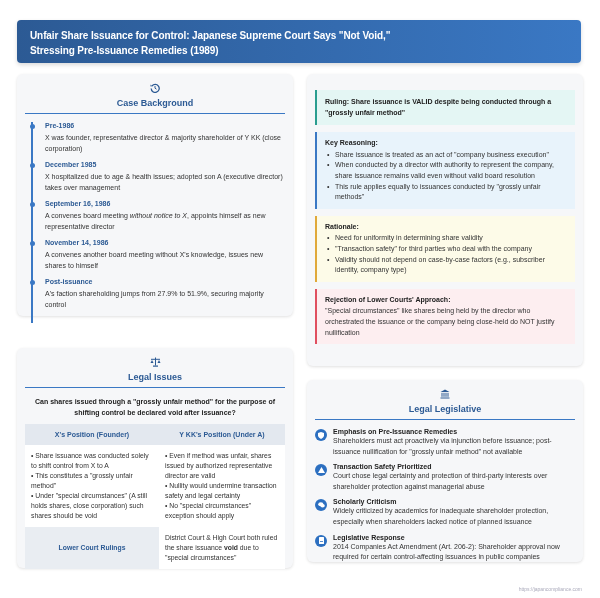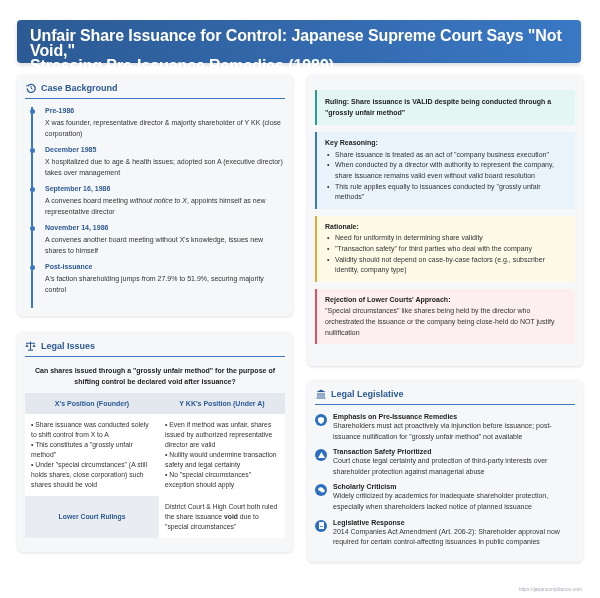--- a/index.html
+++ b/index.html
@@ -5,46 +5,46 @@
   * { box-sizing: border-box; margin: 0; padding: 0; }
   html, body { width: 600px; height: 598px; background: #ffffff; overflow: hidden; }
   body { font-family: "Liberation Sans", "DejaVu Sans", sans-serif; color: #333; position: relative; }
 
   .header {
     position: absolute; left: 17px; top: 20px; width: 564px; height: 43px;
     background: linear-gradient(90deg, #2c5a94 0%, #3a78c4 100%);
     border-radius: 4px; box-shadow: 0 2px 4px rgba(0,0,0,0.15);
     padding: 8px 13px; color: #fff;
   }
-  .header h1 { font-size: 16px; font-weight: bold; line-height: 15px; letter-spacing: -0.1px; }
+  .header h1 { font-size: 10px; font-weight: bold; line-height: 15px; letter-spacing: -0.1px; }
 
   .card {
     position: absolute; background: #f6f7f9; border-radius: 6px;
     box-shadow: 0 1px 3px rgba(0,0,0,0.12);
   }
   .card-title {
     display: flex; align-items: center; gap: 5px;
     color: #2c5a94; font-weight: bold; font-size: 9px;
-    padding-bottom: 5px; border-bottom: 1px solid #3a78c4; margin: 0 8px 0 8px;
+    padding-bottom: 5px; border-bottom: 1px solid #3a78c4; margin: 0 8px 0 8px; flex-direction: column;
   }
   .card-title .ico { width: 11px; height: 11px; display: inline-flex; align-items: center; justify-content: center; font-size: 9px; color: #2c5a94; }
 
   
   #card-bg { left: 17px; top: 74px; width: 276px; height: 242px; padding-top: 8px; }
   .timeline { position: relative; margin: 8px 8px 0 14px; padding-left: 12px; border-left: 2px solid #3a78c4; padding-bottom: 6px; }
   .tl-item { position: relative; margin-bottom: 7px; }
   .tl-item::before {
     content: ""; position: absolute; left: -15.5px; top: 2px; width: 5px; height: 5px;
     border-radius: 50%; background: #3a78c4;
   }
   .tl-date { color: #2c5a94; font-size: 7px; font-weight: bold; margin-bottom: 3px; }
   .tl-text { font-size: 7px; line-height: 11px; color: #333; }
 
   
-  #card-issues { left: 17px; top: 332px; width: 276px; height: 220px; padding-top: 8px; }
+  #card-issues { left: 17px; top: 348px; width: 276px; height: 220px; padding-top: 8px; }
   .question { text-align: center; font-weight: bold; font-size: 7px; line-height: 11px; color: #222; margin: 8px 14px 6px; }
   .issues-table { margin: 0 8px; width: 260px; border-collapse: collapse; font-size: 6.8px; }
   .issues-table th { background: #e3e8ef; color: #2c5a94; font-weight: bold; padding: 7px 4px; font-size: 7px; }
   .issues-table td { background: #ffffff; padding: 6px 6px; line-height: 10px; vertical-align: middle; color: #333; }
   .issues-table td.label { background: #e9edf2; color: #2c5a94; font-weight: bold; text-align: center; }
   .issues-table td.col1 { width: 134px; }
 
   
   #card-decision { left: 307px; top: 74px; width: 276px; height: 292px; padding-top: 8px; }
   .box { margin: 0 8px 7px 8px; padding: 6px 8px; font-size: 7px; line-height: 10.6px; border-left: 2px solid; }

